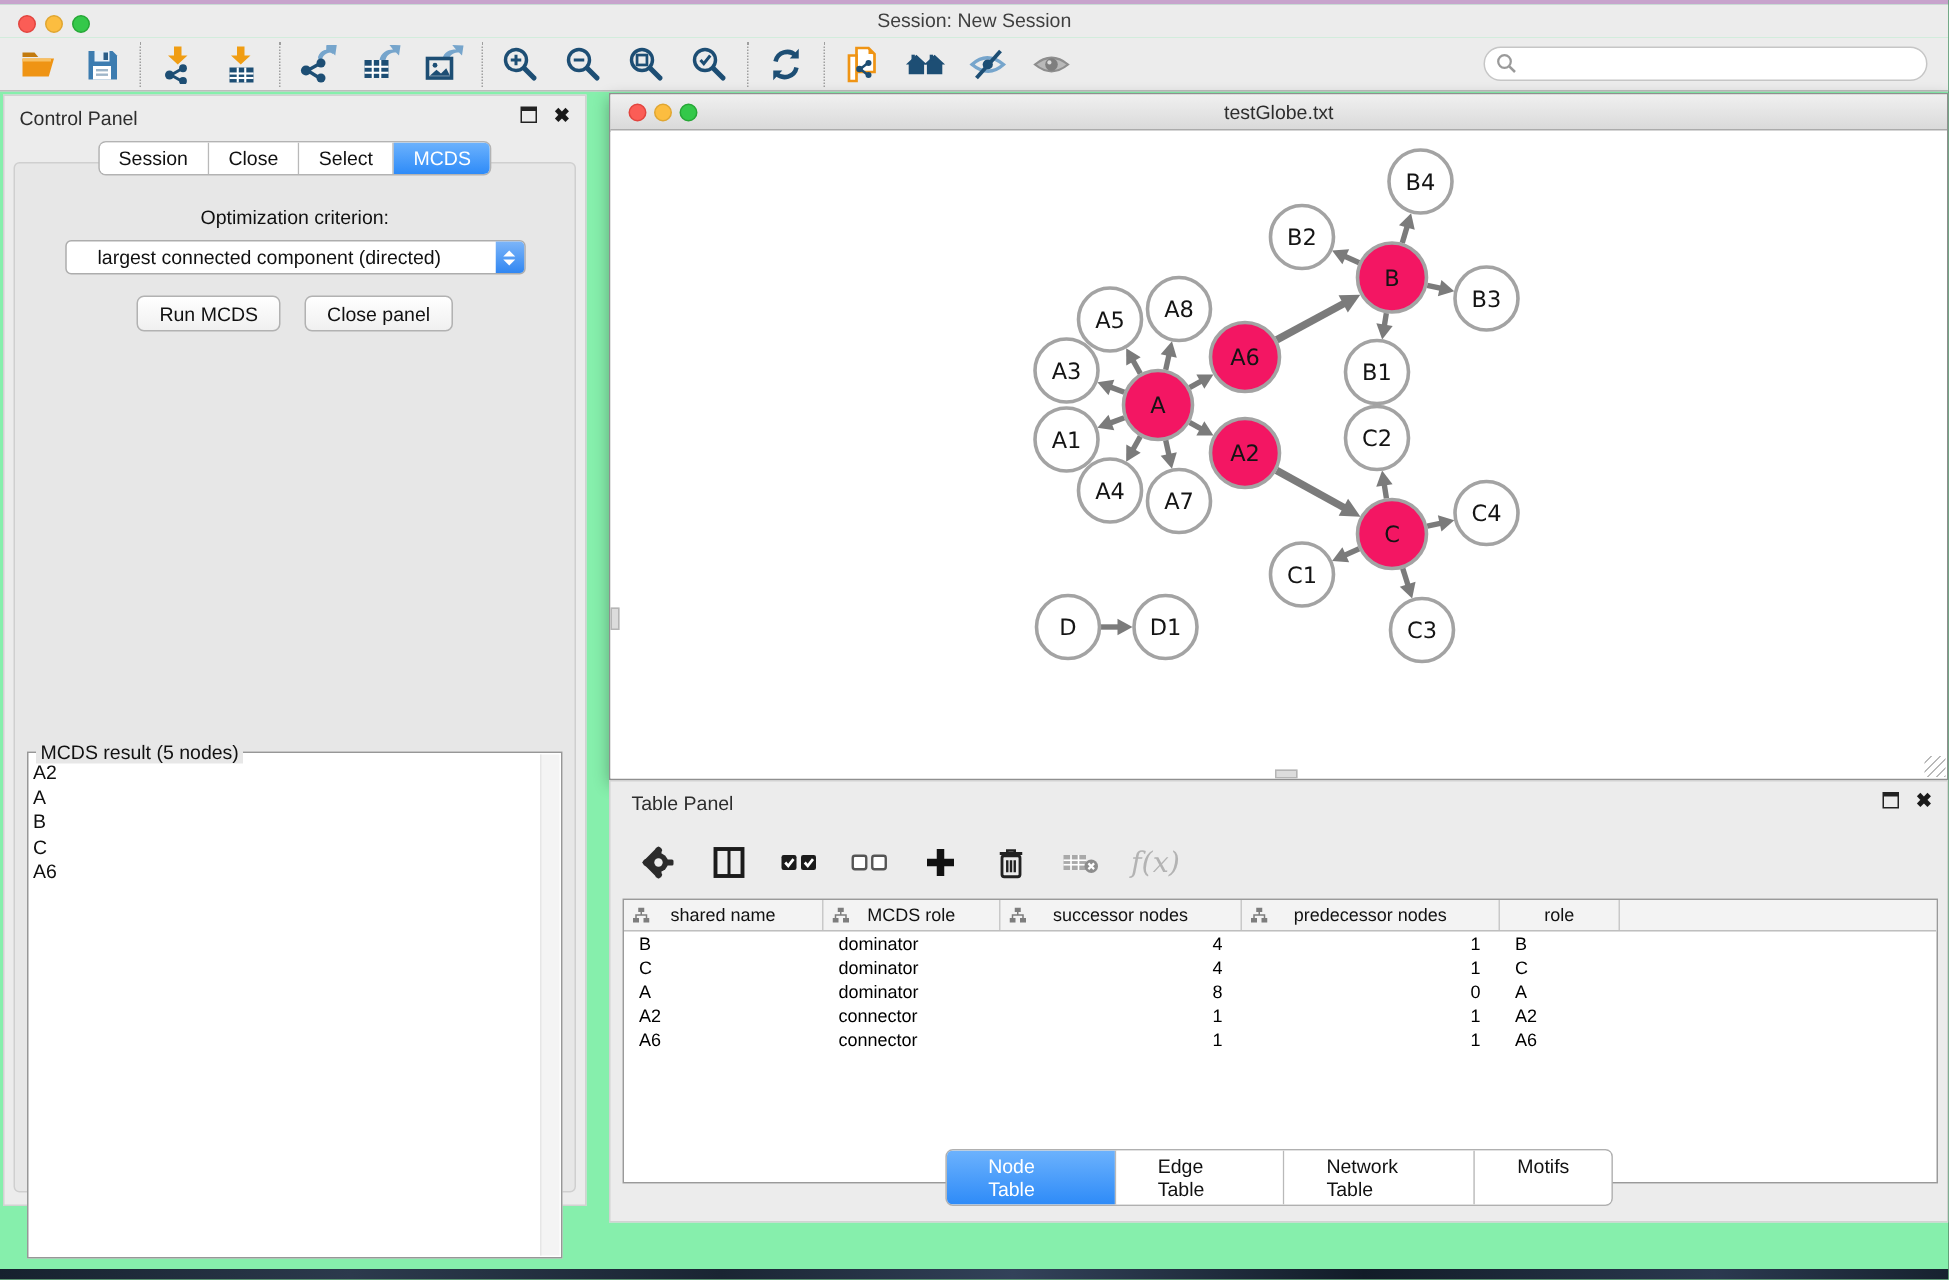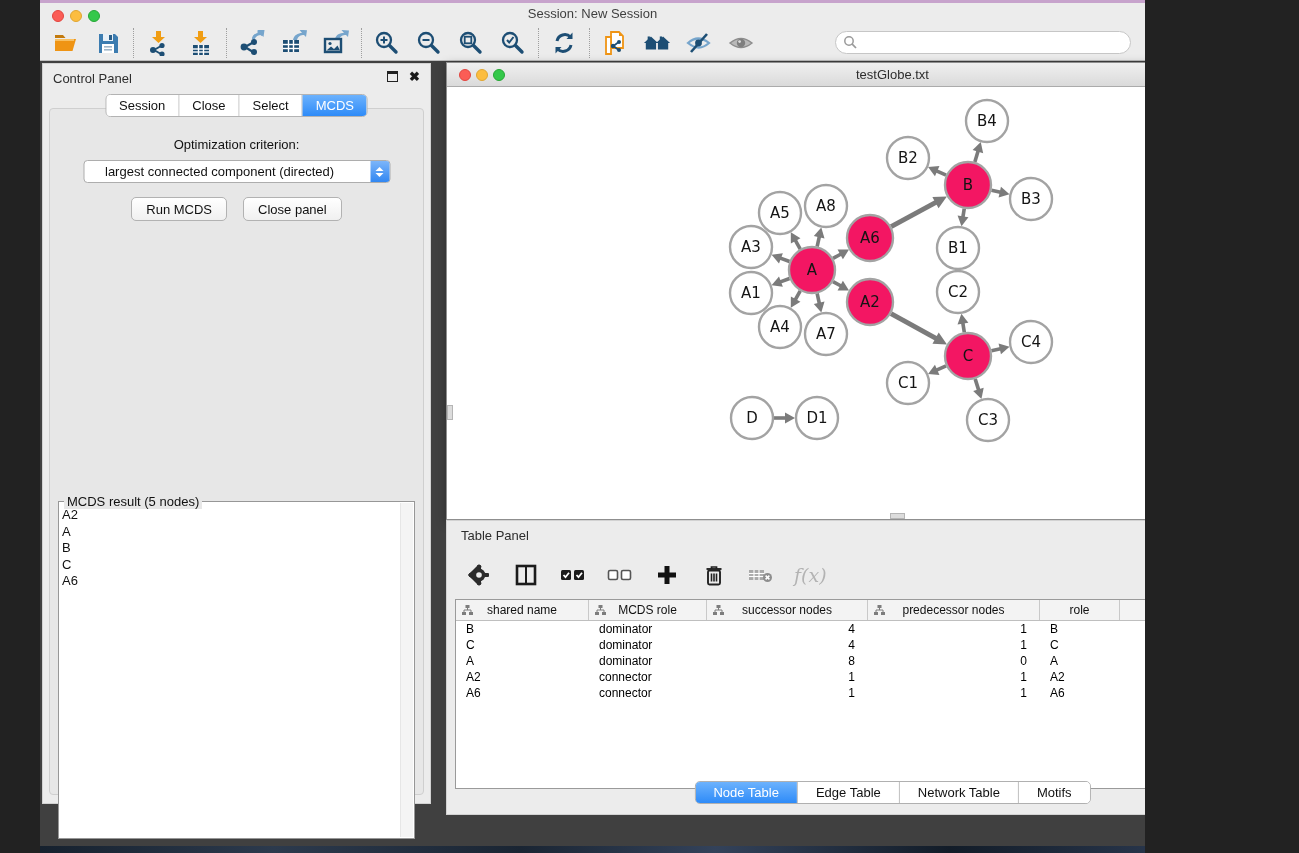--- a/index.html
+++ b/index.html
@@ -1,17 +1,17 @@
 <!DOCTYPE html>
 <html><head>
 <meta charset="utf-8">
 <style>
   * { margin:0; padding:0; box-sizing:border-box; }
   body { font-family:"Liberation Sans", sans-serif; background:#222; }
-  .screen { position:relative; width:1105px; height:853px; overflow:hidden; background:#404040;margin-left:40px; }
+  .screen { position:relative; width:1299px; height:853px; overflow:hidden; background:#86efac; }
 
   
   .menustrip { position:absolute; top:0; left:0; right:0; height:3px; background:#c7a3cc; }
   .titlebar { position:absolute; top:3px; left:0; right:0; height:22px; background:#ececec; }
   .titlebar .title { position:absolute; left:0; right:0; top:3px; text-align:center; font-size:13px; color:#3f3f3f; }
   .tl { position:absolute; width:12px; height:12px; border-radius:50%; top:7px; }
   .tl.red { background:#fb5d56; border:1px solid #e2453f; }
   .tl.yellow { background:#fcbd40; border:1px solid #e0a631; }
   .tl.green { background:#34c84a; border:1px solid #26a736; }
 
@@ -79,21 +79,21 @@
   .fx-label { font-family:"DejaVu Serif", serif; font-style:italic; font-size:19px; color:#b3b3b3; }
   .tp-table { position:absolute; left:8px; top:78px; width:877px; height:190px; background:#fff; border:1px solid #9a9a9a; overflow:hidden; }
   .tbl-header { display:flex; height:21px; background:#f3f3f3; border-bottom:1px solid #bfbfbf; }
   .tbl-hcell { position:relative; height:100%; border-right:1px solid #c9c9c9; display:flex; align-items:center; justify-content:center; font-size:12px; color:#111; }
   .tbl-hcell .col-icon { position:absolute; left:6px; top:5px; }
   .tbl-row { display:flex; height:16px; align-items:center; }
   .tbl-cell { font-size:12px; color:#000; white-space:nowrap; overflow:hidden; }
 
   .tp-tabs { position:absolute; bottom:10px; left:50%; transform:translateX(-50%); display:inline-flex;
              border:1px solid #b0b0b0; border-radius:5px; overflow:hidden; background:#fff; }
-  .tp-tab { padding:3px 18px; font-size:13px; color:#111; background:#fff; border-right:1px solid #b9b9b9; }
+  .tp-tab { padding:3px 28px; font-size:13px; color:#111; background:#fff; border-right:1px solid #b9b9b9; }
   .tp-tab:last-child { border-right:none; }
   .tp-tab.active { background:linear-gradient(#6cb2fd,#2e8bf8); color:#fff; }
 
   
   .statusbar { position:absolute; left:0; top:815px; width:1299px; height:31px; background:#ececec; border-top:1px solid #bdbdbd; }
   .list-btn { position:absolute; left:10px; top:5px; width:27px; height:22px; border:1px solid #b1b1b1; border-radius:3px;
               background:linear-gradient(#fdfdfd,#ededed); display:flex; align-items:center; justify-content:center; }
   .memory-btn { position:absolute; right:11px; top:5px; height:22px; border:1px solid #b1b1b1; border-radius:3px;
                 background:linear-gradient(#fdfdfd,#f0f0f0); display:flex; align-items:center; gap:6px; padding:0 10px; font-size:13px; color:#111; }
   .mem-dot { width:11px; height:11px; border-radius:50%; background:#1d9e36; }

